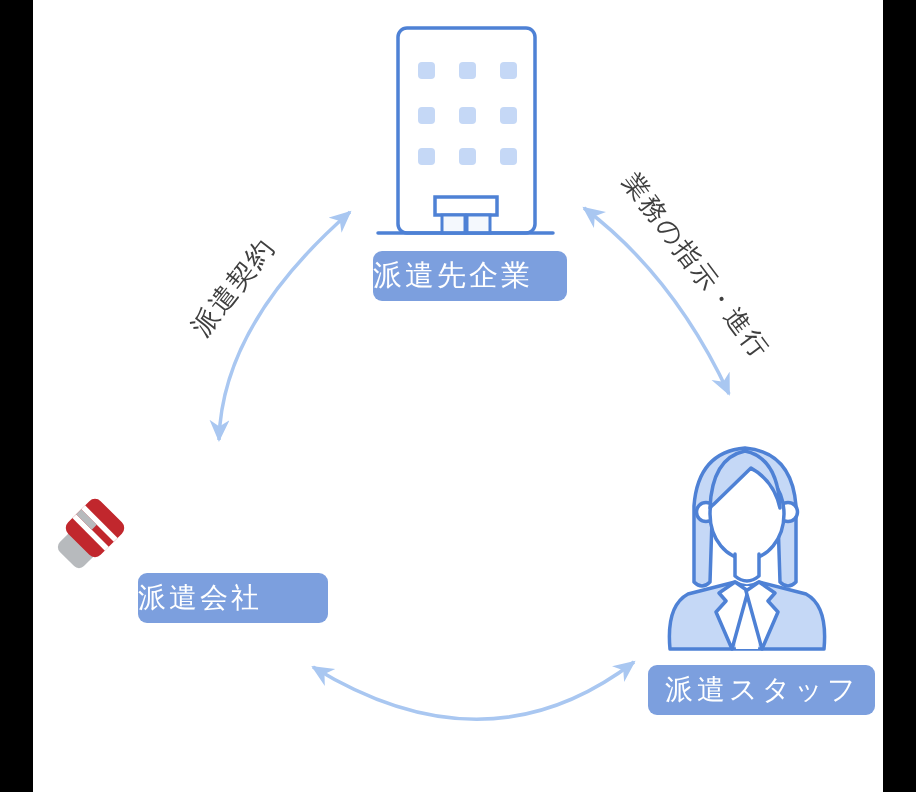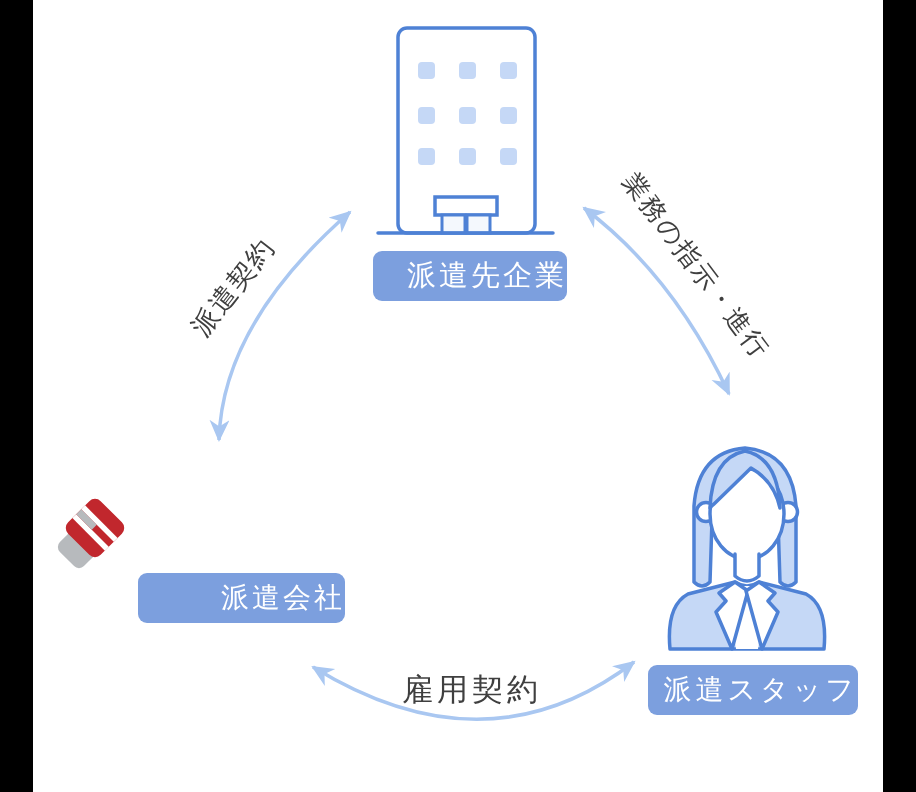--- a/index.html
+++ b/index.html
@@ -19,27 +19,27 @@
   body{font-family:"DejaVu Sans",sans-serif;}
   #canvas{
     position:relative;width:916px;height:792px;background:var(--bg);
     overflow:hidden;
   }
   .sidebar{position:absolute;top:0;width:33px;height:792px;background:var(--bars);}
   .sidebar.left{left:0;}
   .sidebar.right{right:0;}
   .abs{position:absolute;}
   .badge{
-    position:absolute;display:flex;align-items:center;justify-content:flex-end;
+    position:absolute;display:flex;align-items:center;justify-content:flex-start;
     background:var(--badge);color:#ffffff;border-radius:9px;
     letter-spacing:3px;white-space:nowrap;font-weight:500;
   }
   .badge.client{left:373px;top:251px;width:194px;height:50px;font-size:29px;}
-  .badge.agency{left:138px;top:573px;width:190px;height:50px;font-size:28px;padding-left:17px;}
-  .badge.staff{left:648px;top:665px;width:210px;height:50px;font-size:28px;letter-spacing:4px;}
+  .badge.agency{left:138px;top:573px;width:190px;height:50px;font-size:28px;}
+  .badge.staff{left:648px;top:665px;width:210px;height:50px;font-size:28px;letter-spacing:4px;padding-left:17px;}
   .arrow-layer{position:absolute;left:0;top:0;width:916px;height:792px;pointer-events:none;}
   .arrow-label{
     position:absolute;color:var(--labeltxt);font-weight:500;white-space:nowrap;
   }
   .arrow-label.contract{
     left:233px;top:287px;font-size:27px;letter-spacing:2px;
     transform:translate(-50%,-50%) rotate(-52deg);
   }
   .arrow-label.instruction{
     left:696px;top:266px;font-size:26px;letter-spacing:2px;
@@ -136,15 +136,14 @@
         <path d="M0,0 L22,10 L0,20 L6.5,10 Z" style="fill:var(--arrow)"></path>
       </marker>
     </defs>
     <path d="M350,212 Q222,324 219,440" fill="none" style="stroke:var(--arrow)" stroke-width="3.5" marker-start="url(#ah)" marker-end="url(#ah)"></path>
     <path d="M584,208 Q674,276 729,394" fill="none" style="stroke:var(--arrow)" stroke-width="3.5" marker-start="url(#ah)" marker-end="url(#ah)"></path>
     <path d="M313,667 Q487,774 634,662" fill="none" style="stroke:var(--arrow)" stroke-width="3.5" marker-start="url(#ah)" marker-end="url(#ah)"></path>
   </svg>
 
   <div class="arrow-label contract">派遣契約</div>
   <div class="arrow-label instruction">業務の指示・進行</div>
-  <div class="arrow-label employment">雇用契約</div>
 
 </div>
 
 </body></html>

